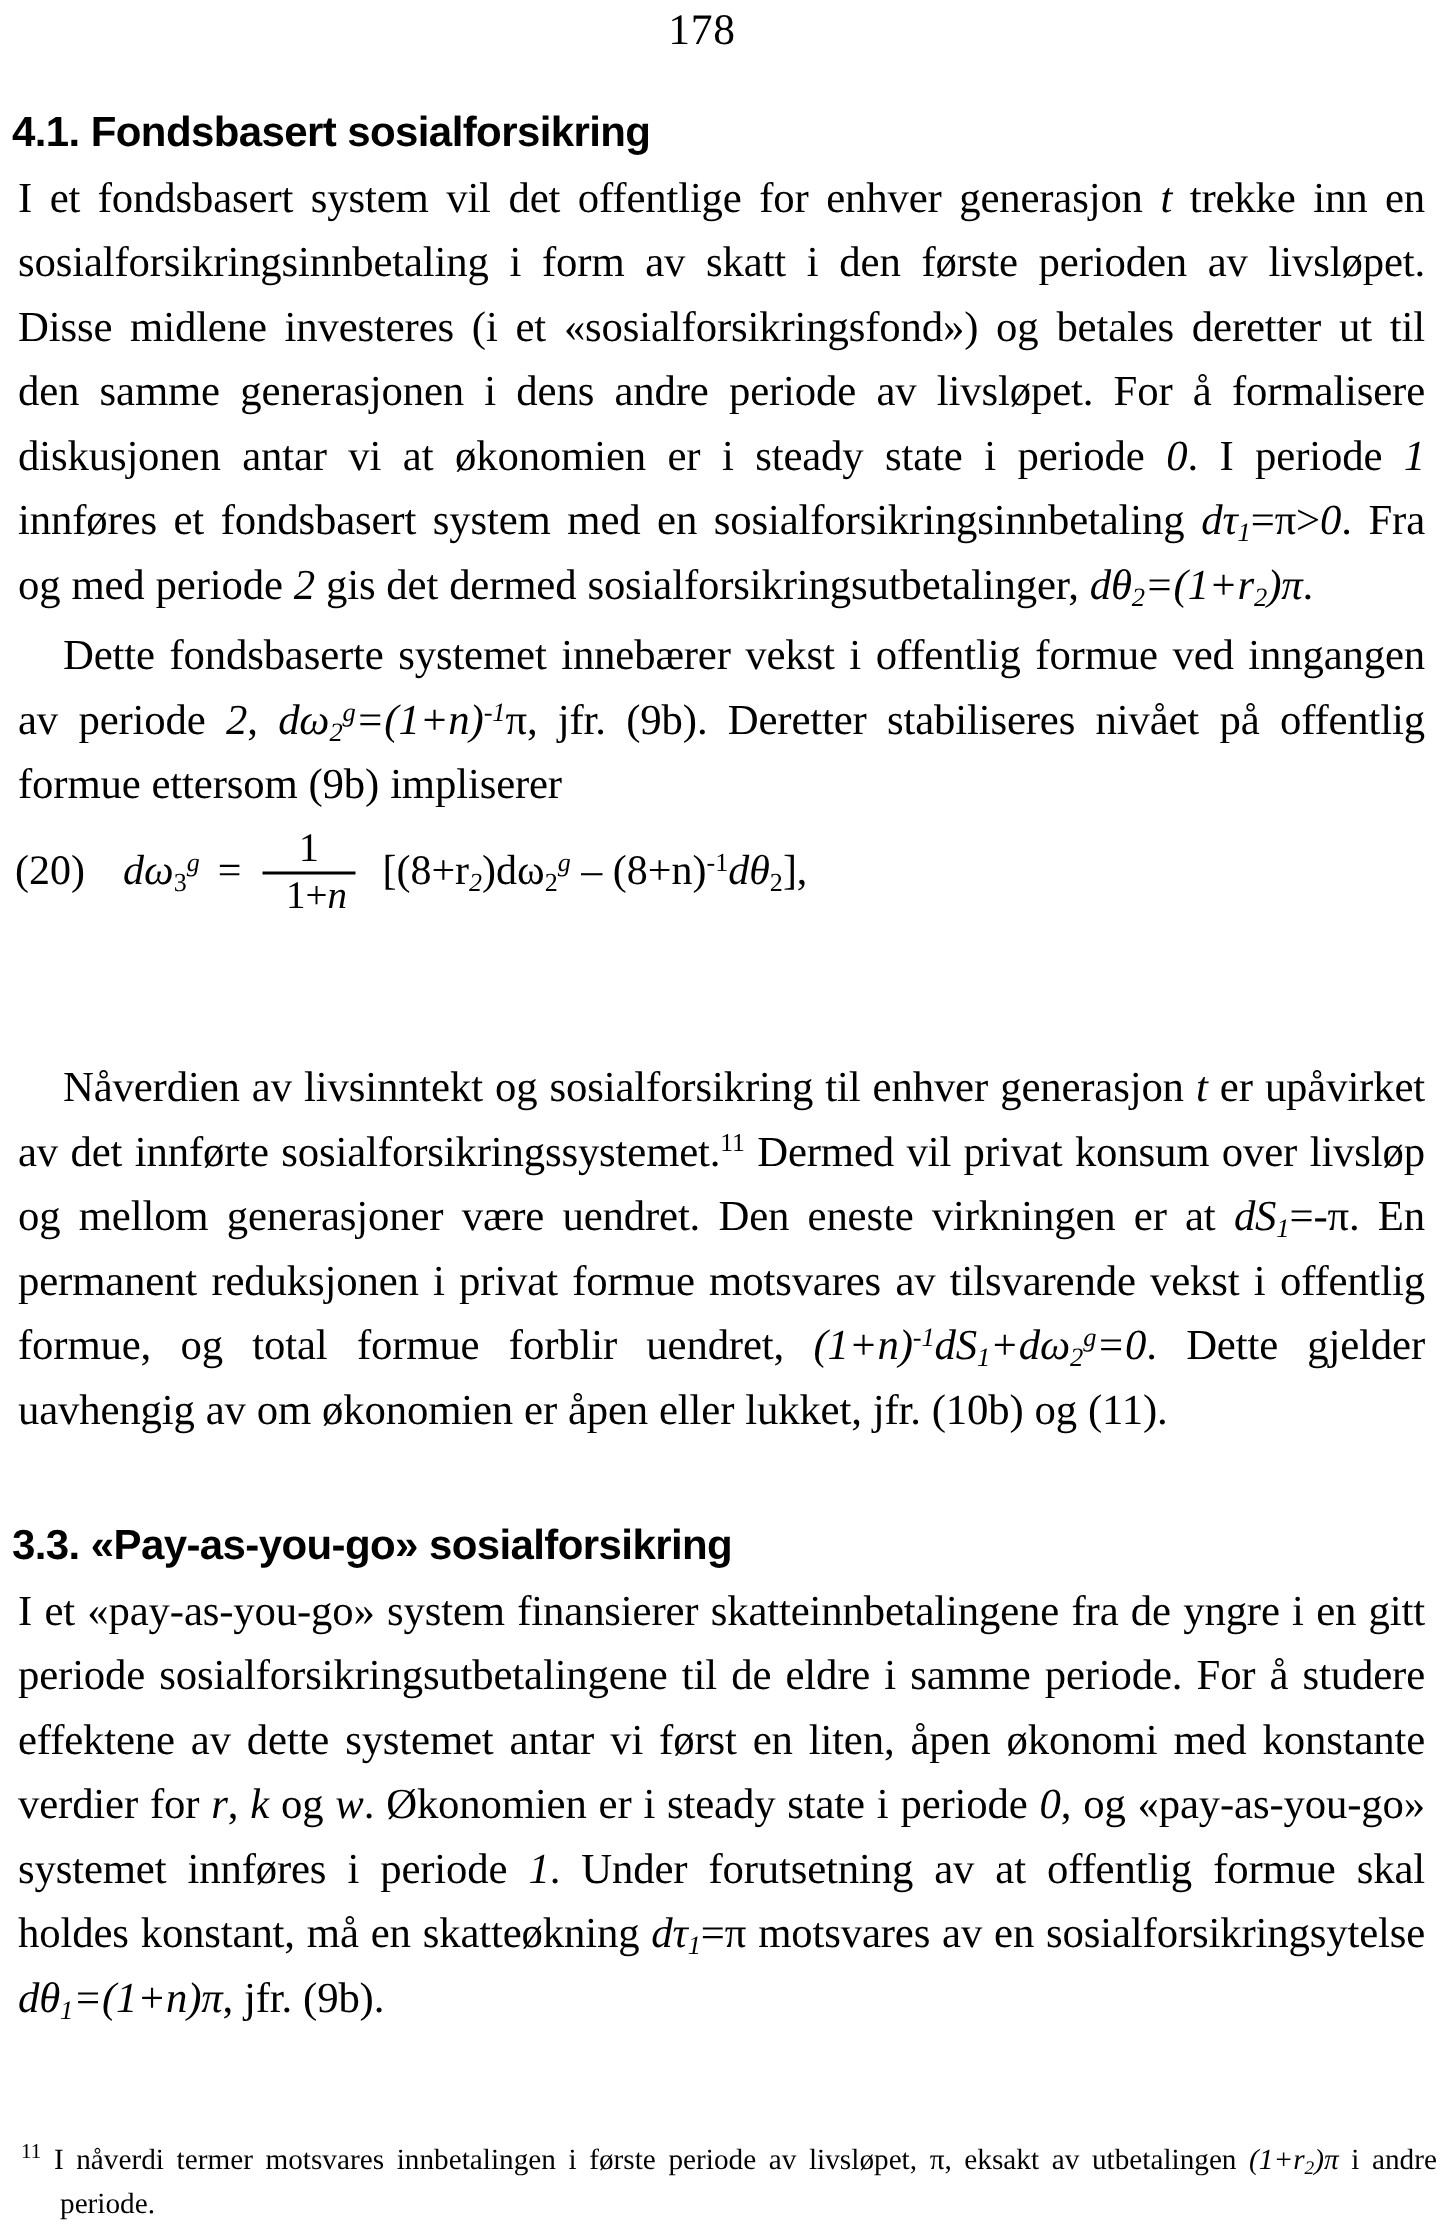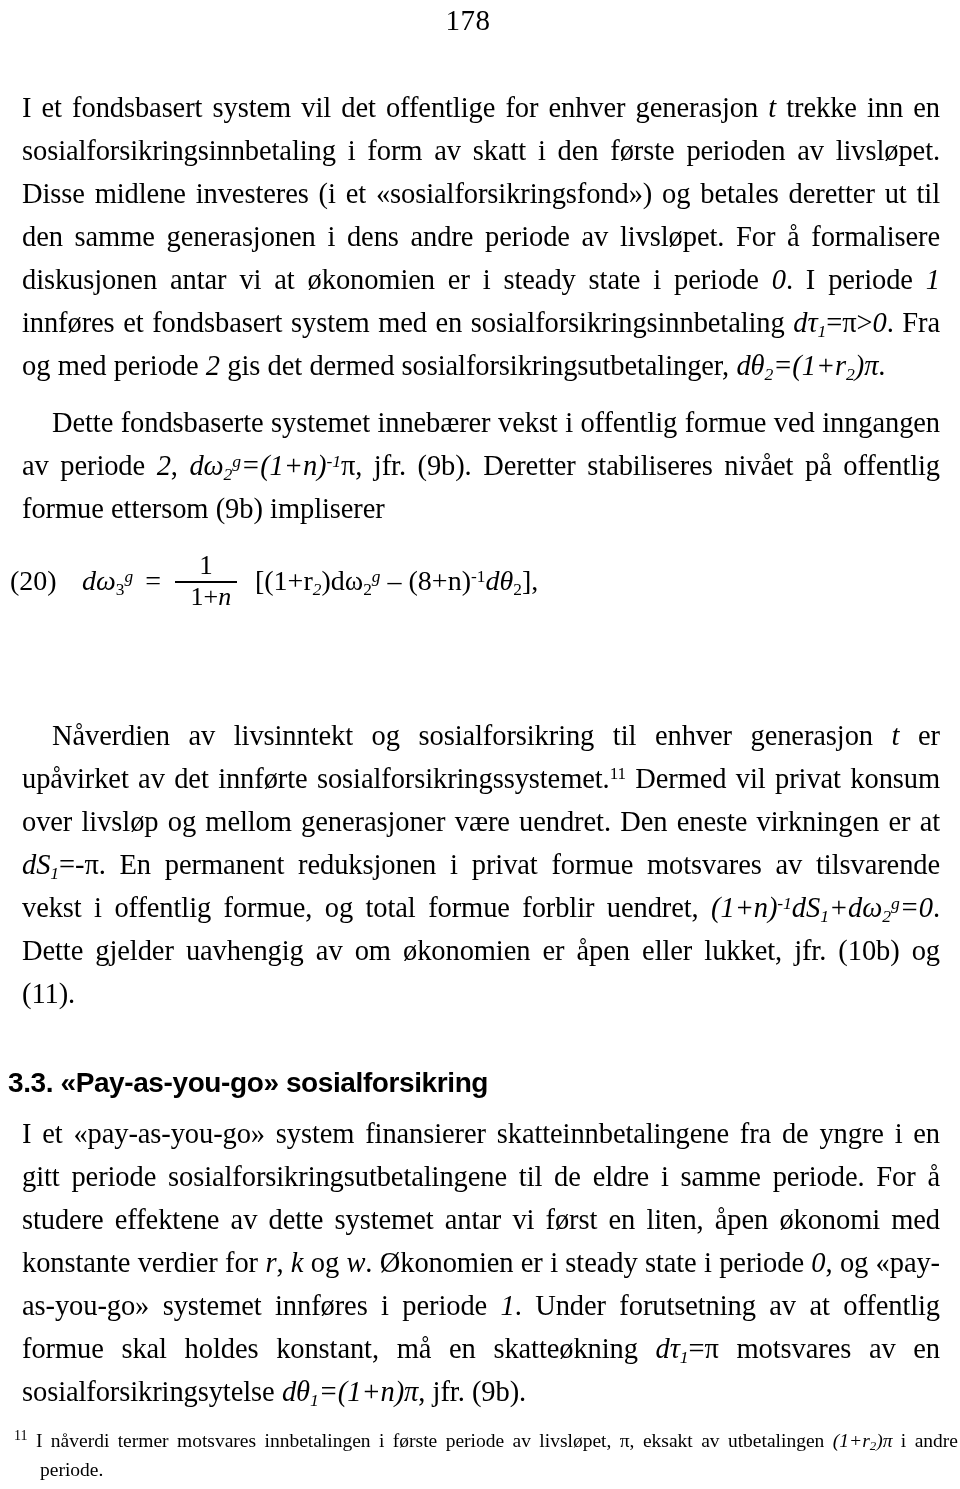--- a/index.html
+++ b/index.html
@@ -44,21 +44,21 @@
     font-weight: bold;
     font-size: 28px;
     margin: 0 0 8px 0;
     letter-spacing: -0.4px;
     line-height: 1.12;
     white-space: nowrap;
   }
   h2.sec-head.second { margin-top: 0; }
 
   p.para {
-    margin: 14px;
+    margin: 4px;
     font-size: 28.5px;
     line-height: 43px;
     text-align: justify;
     text-justify: inter-word;
     letter-spacing: -0.1px;
     word-spacing: 0.3px;
   }
   p.para.indent { text-indent: 30px; }
 
   i, .it { font-style: italic; }
@@ -122,38 +122,39 @@
 </style>
 </head>
 <body>
 
 <div class="page">
 
   <div class="folio"><span>178</span></div>
 
   <div class="body-col">
 
+    <h2 class="sec-head">4.1. Fondsbasert sosialforsikring</h2>
 
     <p class="para"><span>I et fondsbasert system vil det offentlige for enhver generasjon </span><i>t</i><span> trekke inn en sosialforsikringsinnbetaling i form av skatt i den første perioden av livsløpet. Disse midlene investeres (i et «sosialforsikringsfond») og betales deretter ut til den samme generasjonen i dens andre periode av livsløpet. For å formalisere diskusjonen antar vi at økonomien er i steady state i periode </span><i>0</i><span>. I periode </span><i>1</i><span> innføres et fondsbasert system med en sosialforsikringsinnbetaling </span><i>dτ</i><sub style="font-style: italic;">1</sub><span>=π&gt;</span><i>0</i><span>. Fra og med periode </span><i>2</i><span> gis det dermed sosialforsikringsutbetalinger, </span><i>dθ</i><sub style="font-style: italic;">2</sub><i>=(1+r</i><sub style="font-style: italic;">2</sub><i>)π</i><span>.</span></p>
 
     <p class="para indent"><span>Dette fondsbaserte systemet innebærer vekst i offentlig formue ved inngangen av periode </span><i>2</i><span>, </span><i>dω</i><sub style="font-style: italic;">2</sub><sup style="font-style: italic;">g</sup><i>=(1+n)</i><sup style="font-style: italic;">-1</sup><span>π</span><span>, jfr. (9b). Deretter stabiliseres nivået på offentlig formue ettersom (9b) impliserer</span></p>
 
   </div>
 
   <div class="eq-block">
     <div class="eq-row">
       <span class="eq-tag">(20)</span>
       <span class="eq-lhs"><i>dω</i><sub>3</sub><sup style="font-style:italic">g</sup></span>
       <span>=</span>
       <span class="frac">
         <span class="num">1</span>
         <span class="bar"></span>
         <span class="den">1+<i>n</i></span>
       </span>
-      <span class="eq-rhs"><span>[(1+r</span><sub style="font-style:italic">2</sub><span>)dω</span><sub>2</sub><sup style="font-style:italic">g</sup><span> – (8+n)</span><sup>-1</sup><i>dθ</i><sub>2</sub><span>],</span></span>
+      <span class="eq-rhs"><span>[(8+r</span><sub style="font-style:italic">2</sub><span>)dω</span><sub>2</sub><sup style="font-style:italic">g</sup><span> – (8+n)</span><sup>-1</sup><i>dθ</i><sub>2</sub><span>],</span></span>
     </div>
   </div>
 
   <div class="body-col" style="top:700px;">
 
 
     <p class="para indent"><span>Nåverdien av livsinntekt og sosialforsikring til enhver generasjon </span><i>t</i><span> er upåvirket av det innførte sosialforsikringssystemet.</span><sup class="fnref">11</sup><span> Dermed vil privat konsum over livsløp og mellom generasjoner være uendret. Den eneste virkningen er at </span><i>dS</i><sub style="font-style: italic;">1</sub><span>=-π</span><span>. En permanent reduksjonen i privat formue motsvares av tilsvarende vekst i offentlig formue, og total formue forblir uendret, </span><i>(1+n)</i><sup style="font-style: italic;">-1</sup><i>dS</i><sub style="font-style: italic;">1</sub><i>+dω</i><sub style="font-style: italic;">2</sub><sup style="font-style: italic;">g</sup><i>=0</i><span>. Dette gjelder uavhengig av om økonomien er åpen eller lukket, jfr. (10b) og (11).</span></p>
 
     <h2 class="sec-head second" style="margin-top:52px;">3.3. «Pay-as-you-go» sosialforsikring</h2>
 

